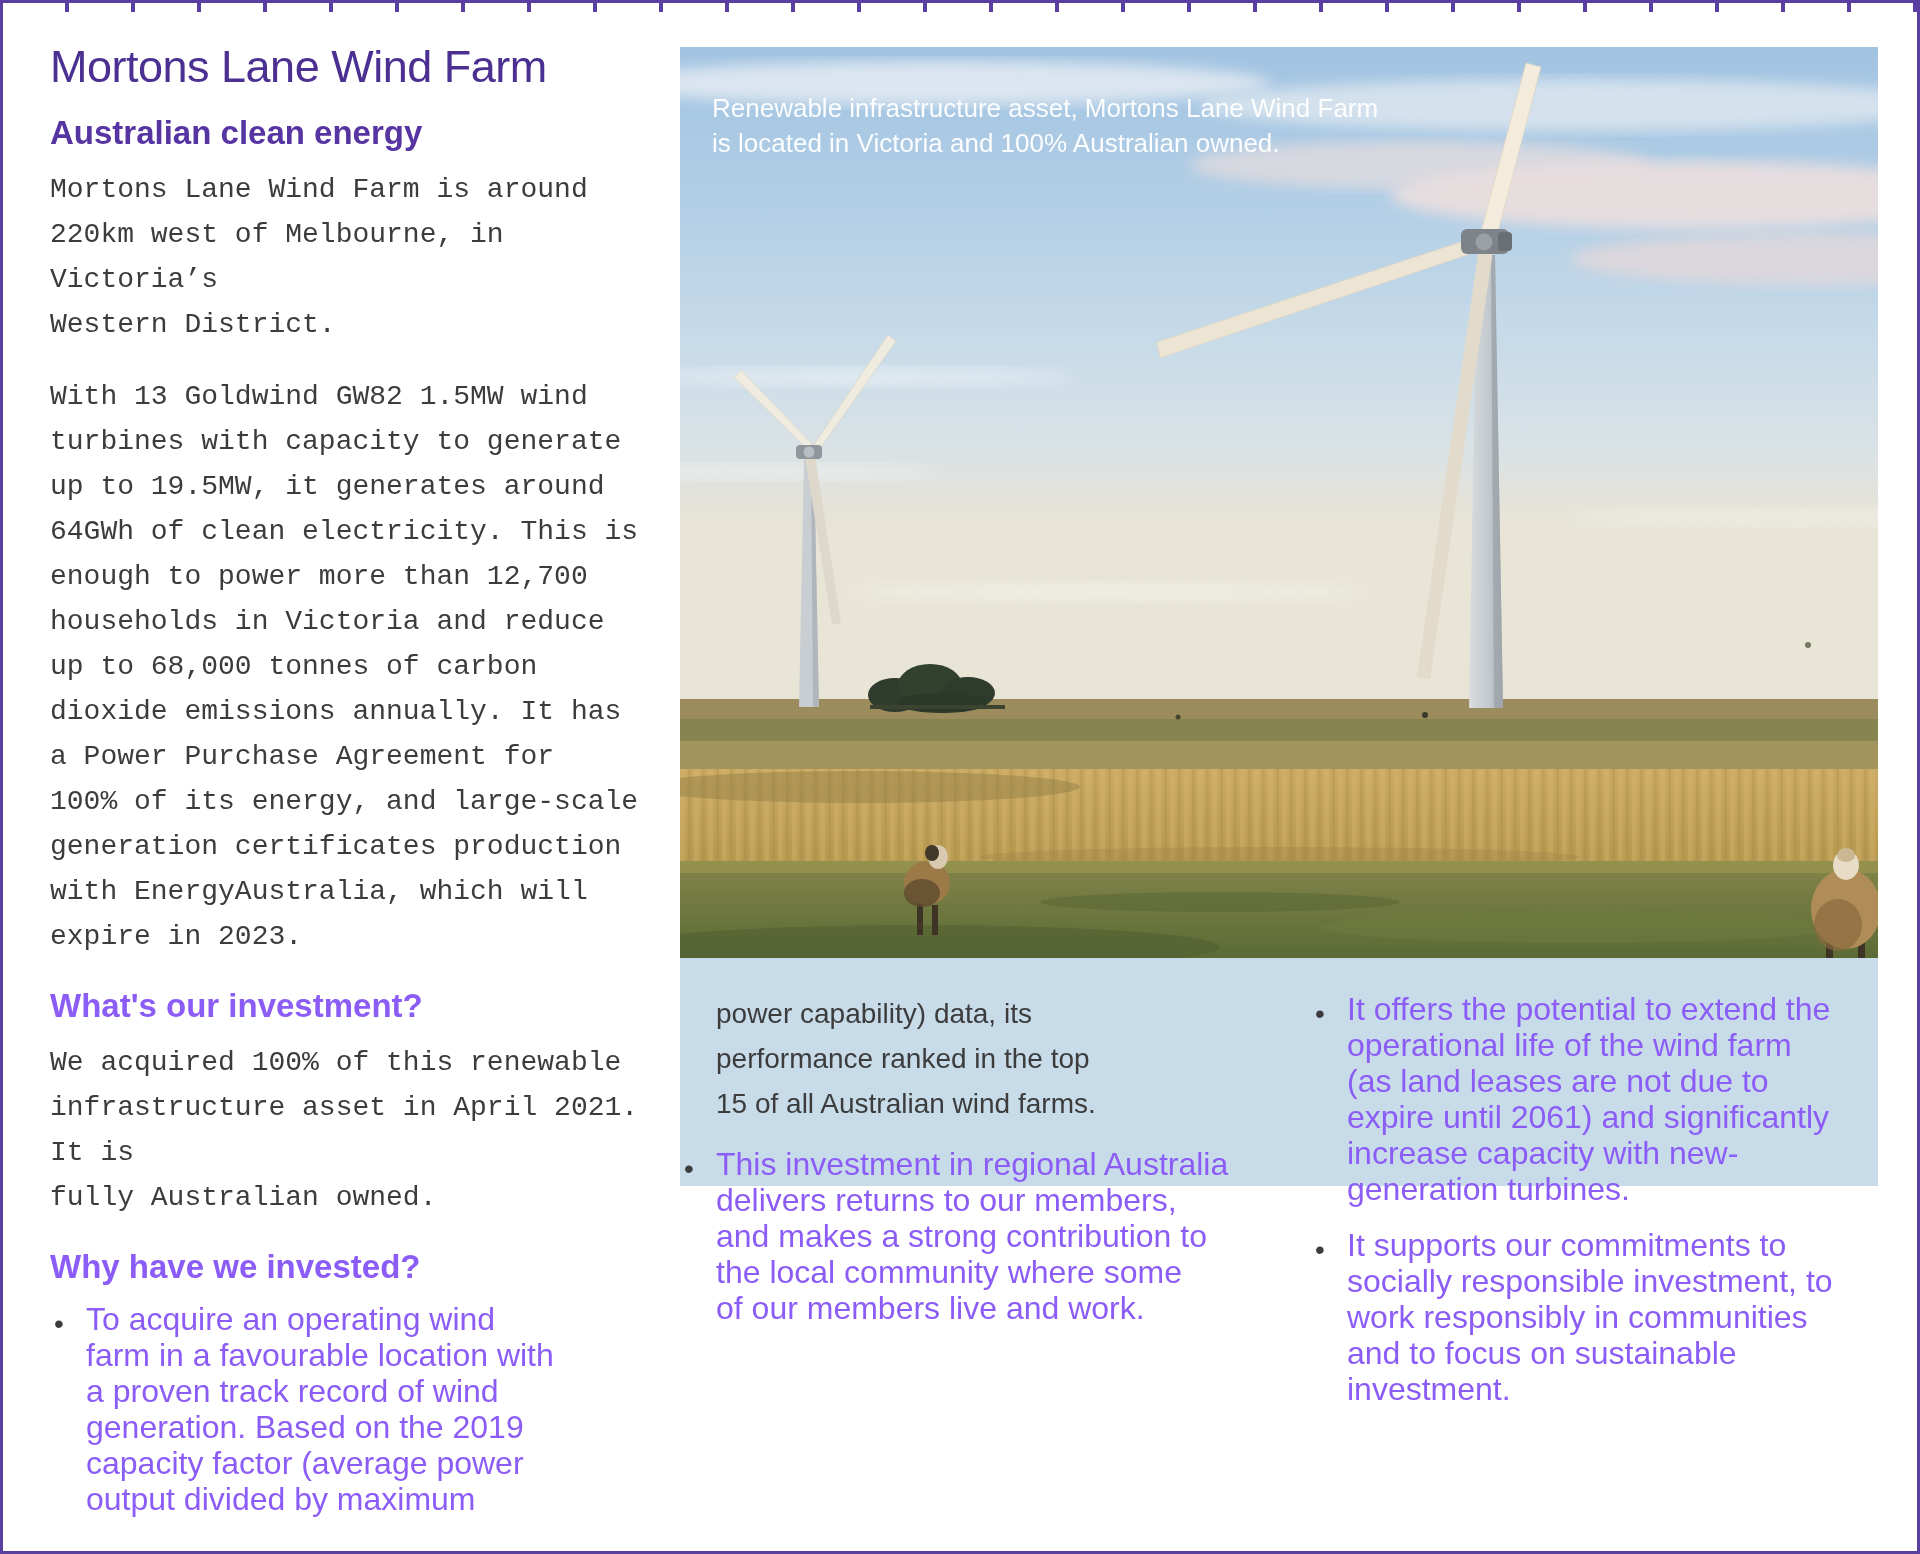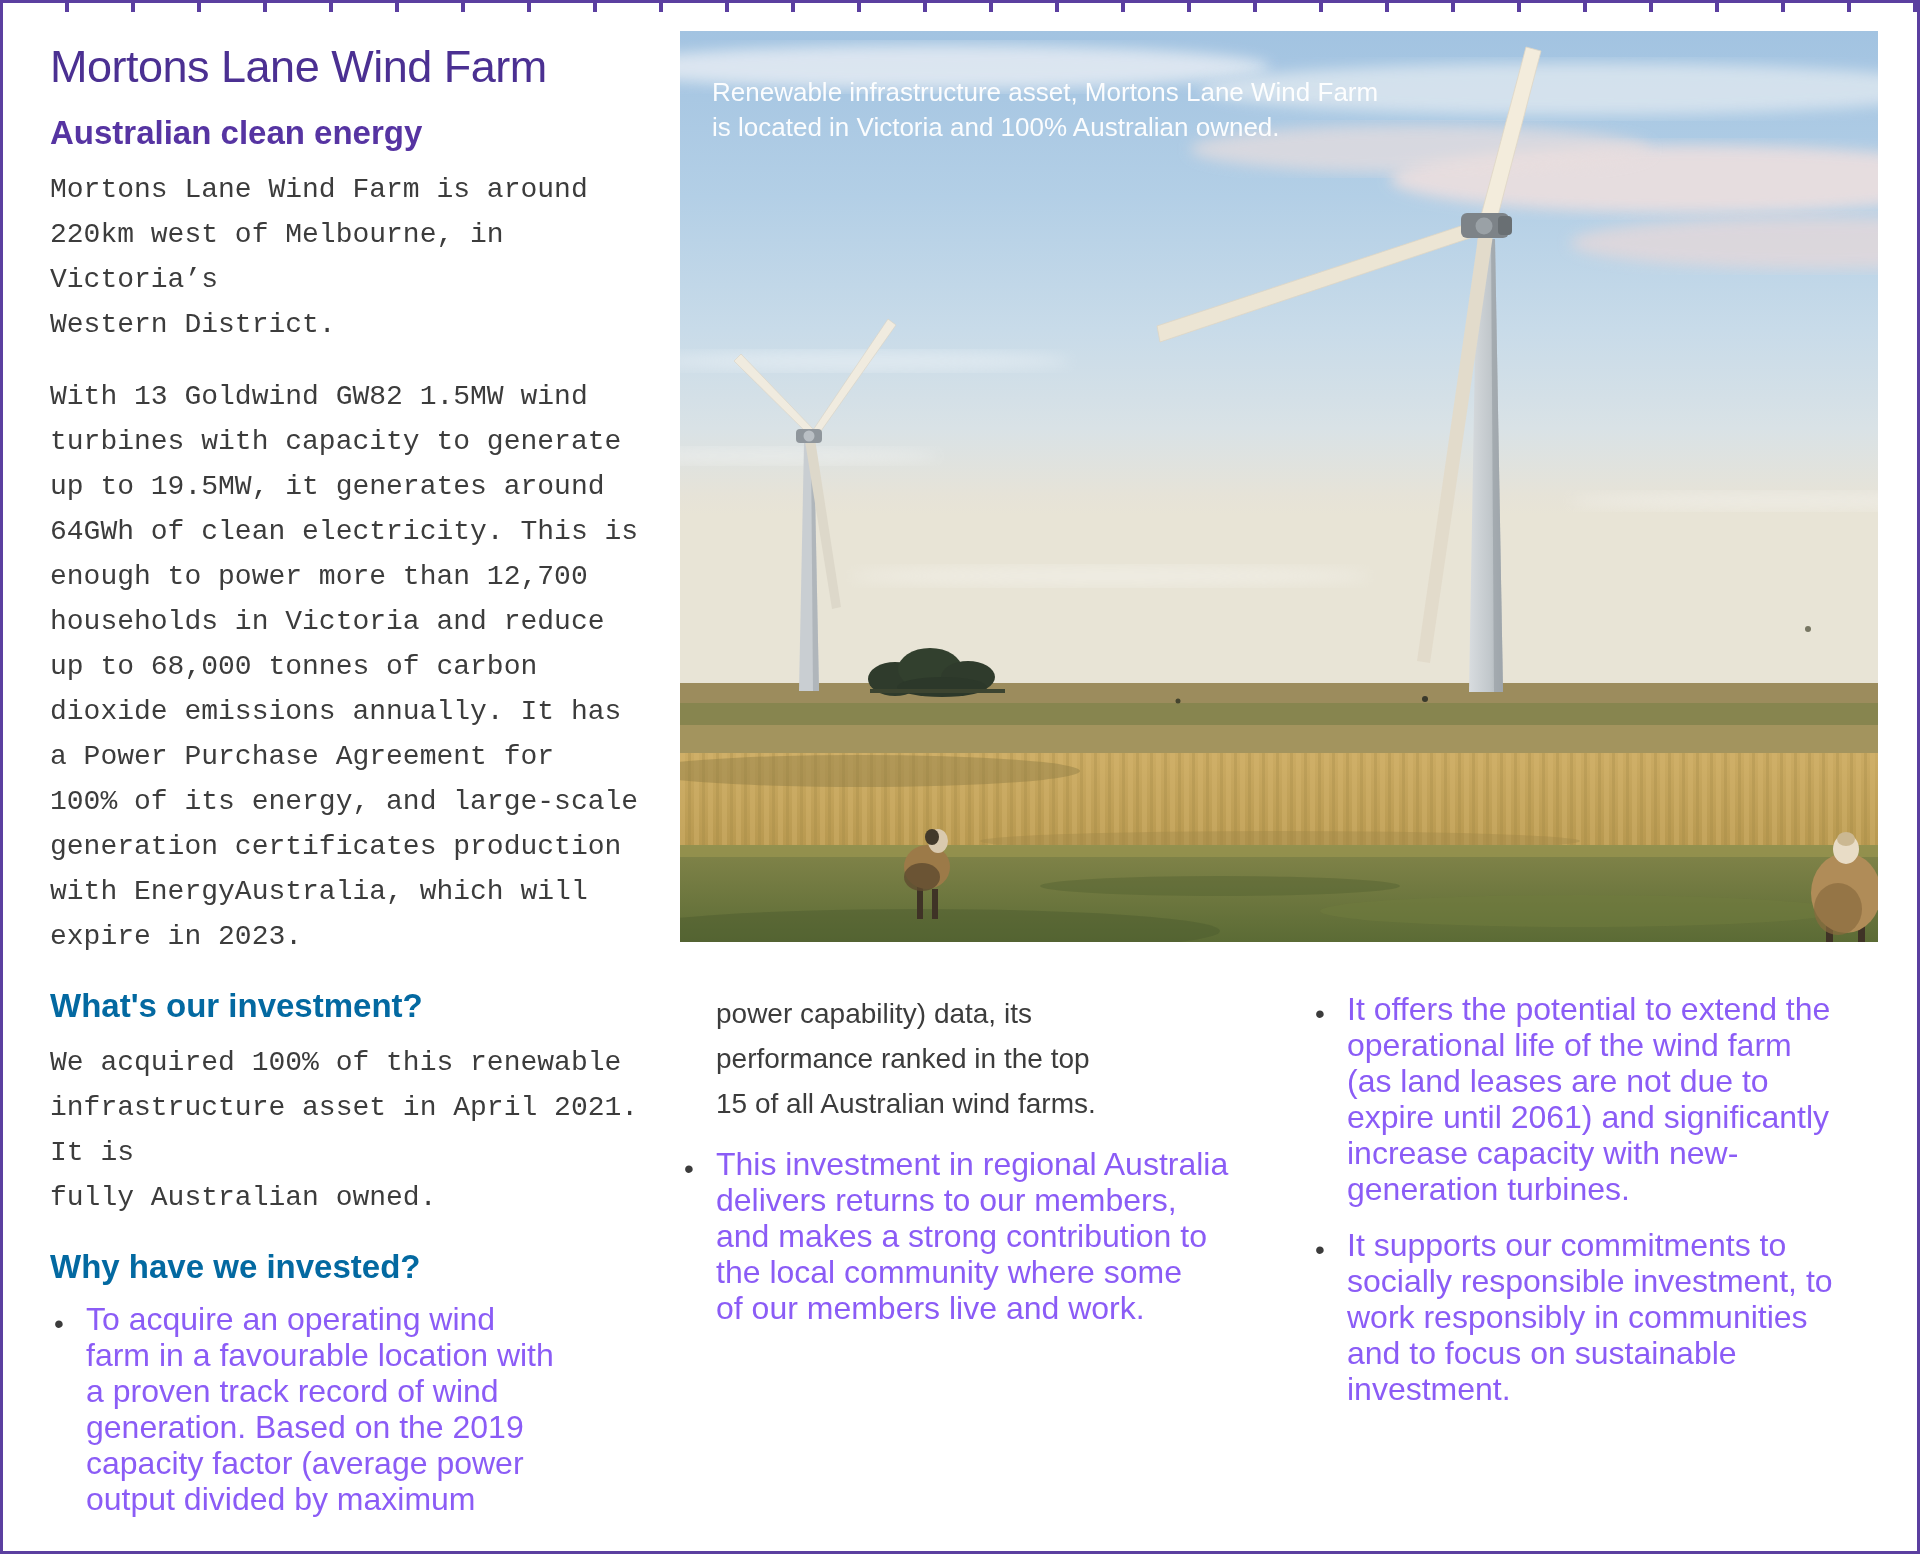--- a/index.html
+++ b/index.html
@@ -24,21 +24,21 @@
     margin:0 0 20px 0;
     font-size:45px;line-height:52px;font-weight:normal;
     letter-spacing:-0.5px;color:#4b3092;
   }
   .sub-head{
     margin:0 0 14px 0;
     font-size:33px;line-height:40px;font-weight:bold;color:#5634a2;
   }
   .sec-head{
     margin:12px 0 14px 0;
-    font-size:33px;line-height:40px;font-weight:bold;color:#0369a1;
+    font-size:33px;line-height:40px;font-weight:bold;color:#8b5cf6;
   }
   .body-p{
     margin:0 0 27px 0;
     font-size:28px;line-height:45px;
     white-space:pre-line;color:#3c3c3c;font-family:Liberation Mono, monospace;
   }
   .bullet-item{display:flex;align-items:flex-start;margin:0 0 20px 0;}
   .bullet-dot{
     flex:0 0 36px;width:36px;
     font-size:28px;line-height:45px;color:#3c3c3c;
@@ -47,21 +47,21 @@
   .bullet-text{
     flex:1;font-size:32px;line-height:36px;
     white-space:pre-line;color:#8b5cf6;
   }
   .cont-p{
     margin:0 0 20px 0;padding-left:36px;
     font-size:28px;line-height:45px;white-space:pre-line;color:#3c3c3c;
   }
   
   .photo{
-    position:absolute;left:677px;top:28px;width:1198px;height:911px;
+    position:absolute;left:677px;top:44px;width:1198px;height:1139px;
     overflow:hidden;background:#c8dbe9;
   }
   .photo svg{position:absolute;inset:0;display:block;}
   .photo-caption{
     position:absolute;left:32px;top:44px;
     font-size:26px;line-height:35px;
     color:rgba(255,255,255,0.95);
     white-space:pre-line;
   }
   

